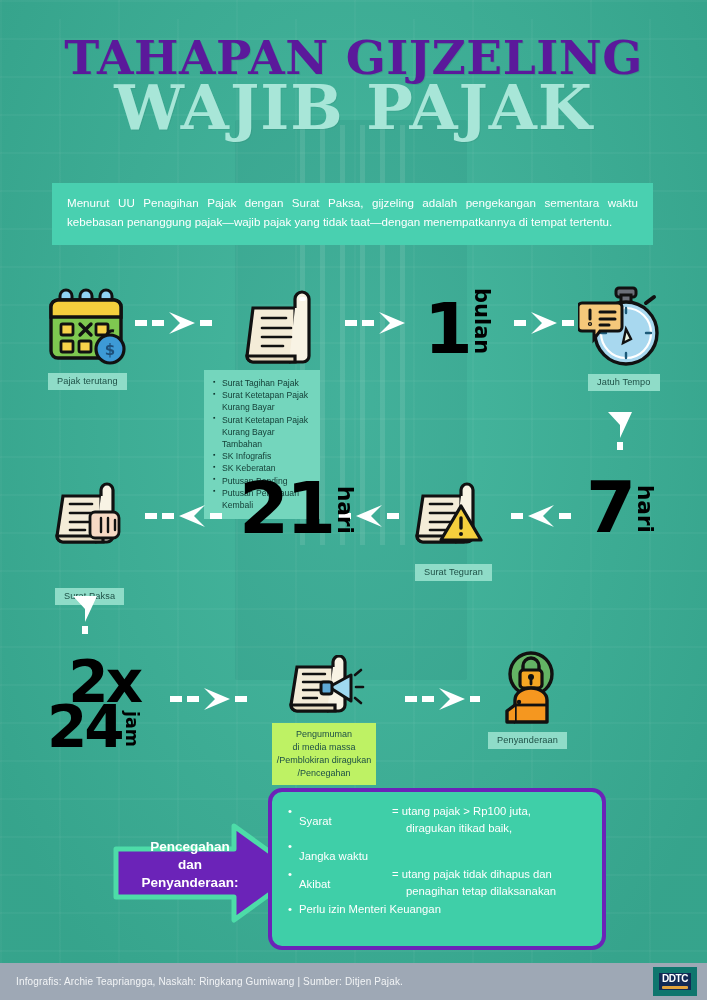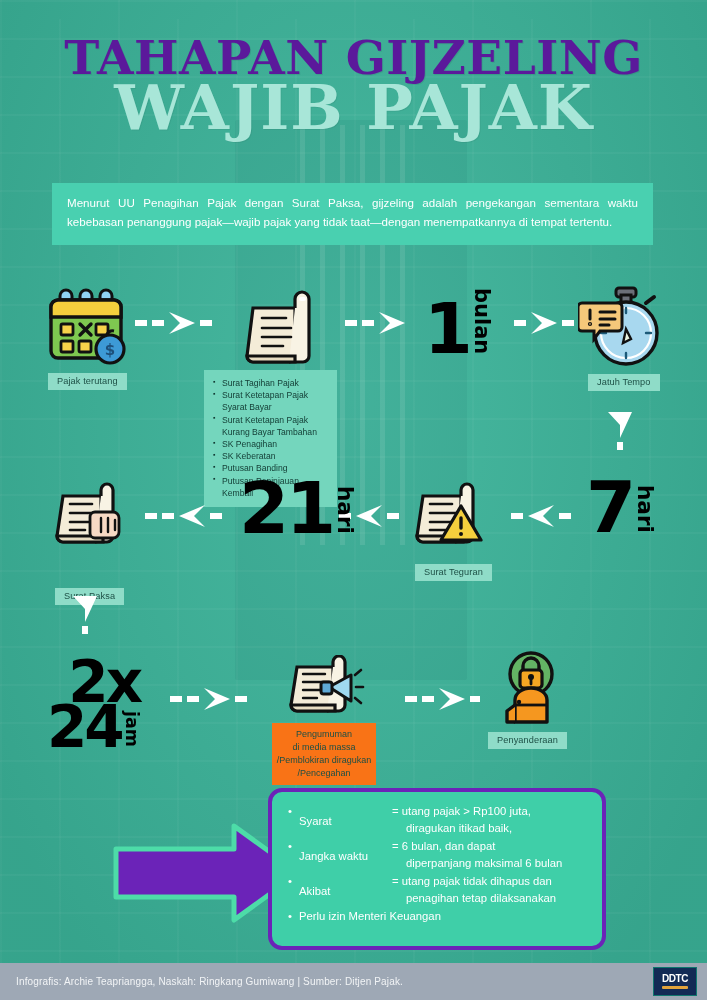--- a/index.html
+++ b/index.html
@@ -171,21 +171,21 @@
   #footer {
     position: absolute; z-index: 6; left: 0; bottom: 0; width: 707px; height: 37px;
     background: #9ea8b5;
     display: flex; align-items: center; justify-content: space-between;
     padding: 0 10px 0 16px;
   }
   #footer .credit { color: #f2f4f6; font-size: 10px; letter-spacing: 0.15px; }
   #logo {
     width: 44px; height: 29px; background: #122a55;
     display: flex; flex-direction: column; align-items: center; justify-content: center;
-    border: 1px solid #0f766e;
+    border: 6px solid #0f766e;
   }
   #logo .lw { color: #fff; font-weight: bold; font-size: 10px; letter-spacing: -0.4px; line-height: 1; }
   #logo .lb { width: 26px; height: 3px; background: #e2a33c; margin-top: 2px; border-radius: 1px; }
 </style>
 </head>
 <body>
 
 <div id="bg">
   <div class="bg-base"></div>
   <div class="bg-brick"></div>
@@ -317,26 +317,26 @@
     <span class="cap">Jatuh Tempo</span>
   </div>
 
   <div class="arrow down" style="left:608px; top:412px;">
     <svg width="24" height="26" viewBox="0 0 24 26">
         <path d="M0 0 L24 0 L12 26 L12 13 Z" fill="#fff"></path>
       </svg>
     <span class="d" style="height:8px; margin:4px 0 0 0;"></span>
   </div>
 
-  <div class="node listbox" style="left:204px; top:370px; width:133px;">
+  <div class="node listbox" style="left:204px; top:370px; width:116px;">
     <ul>
       <li>Surat Tagihan Pajak</li>
-      <li>Surat Ketetapan Pajak Syarat Bayar</li>
+      <li>Surat Ketetapan Pajak Kurang Bayar</li>
       <li>Surat Ketetapan Pajak Kurang Bayar Tambahan</li>
-      <li>SK Penagihan</li>
+      <li>SK Infografis</li>
       <li>SK Keberatan</li>
       <li>Putusan Banding</li>
       <li>Putusan Peninjauan Kembali</li>
     </ul>
   </div>
 
   <div class="node bignum" style="left:586px; top:478px; font-size:72px;">
     <span>7</span>
     <span class="v">hari</span>
   </div>
@@ -455,21 +455,21 @@
       </g>
       <path d="M40 32 L62 20 v26 z" fill="#9fd8ef" stroke="#111" stroke-width="3" stroke-linejoin="round"></path>
       <rect x="32" y="27" width="11" height="12" rx="2.5" fill="#5fa9d6" stroke="#111" stroke-width="3"></rect>
       <g stroke="#111" stroke-width="2.6" stroke-linecap="round">
         <line x1="66" y1="20" x2="72" y2="15"></line>
           <line x1="67" y1="32" x2="74" y2="32"></line>
           <line x1="66" y1="43" x2="72" y2="48"></line>
       </g>
     </svg>
   </div>
-  <div class="node listbox cap-center" style="left:272px; top:723px; width:104px; background:#f97316; color:#1d4f45; font-size:9px; line-height:1.45; padding:5px 4px;">
+  <div class="node listbox cap-center" style="left:272px; top:723px; width:104px; background:#bef264; color:#1d4f45; font-size:9px; line-height:1.45; padding:5px 4px;">
     <div>Pengumuman</div>
     <div>di media massa</div>
     <div>/Pemblokiran diragukan</div>
     <div>/Pencegahan</div>
   </div>
 
   <div class="arrow" style="left:405px; top:688px;">
     <span class="d" style="width:12px"></span>
       <span class="d" style="width:12px"></span>
     <svg width="26" height="22" viewBox="0 0 26 22">
@@ -494,41 +494,41 @@
   <div class="node" style="left:488px; top:729px;">
     <span class="cap">Penyanderaan</span>
   </div>
 
 </div>
 
 <div id="bottom">
   <svg id="arrow-callout" viewBox="0 0 195 102">
     <path d="M6 27 h118 v-23 l65 47 l-65 47 v-23 h-118 z" fill="#6b23b8" stroke="#4ddca8" stroke-width="5" stroke-linejoin="round"></path>
   </svg>
+  <div id="callout-text">
+    <div>Pencegahan</div>
+    <div>dan</div>
+    <div>Penyanderaan:</div>
+  </div>
 
   <div id="greenbox">
     <ul>
       <li>
         <div class="row">
           <span class="k">Syarat</span>
           <span class="val">
             <span>=</span>
             <span>utang pajak &gt; Rp100 juta,</span>
             <span class="ln2" style="display:block">diragukan itikad baik,</span>
           </span>
         </div>
       </li>
       <li>
         <div class="row">
           <span class="k">Jangka waktu</span>
-          <span class="val">
-            <span>=</span>
-            <span>6 bulan, dan dapat</span>
-            <span class="ln2" style="display:block">diperpanjang maksimal 6 bulan</span>
-          </span>
         </div>
       </li>
       <li>
         <div class="row">
           <span class="k">Akibat</span>
           <span class="val">
             <span>=</span>
             <span>utang pajak tidak dihapus dan</span>
             <span class="ln2" style="display:block">penagihan tetap dilaksanakan</span>
           </span>

